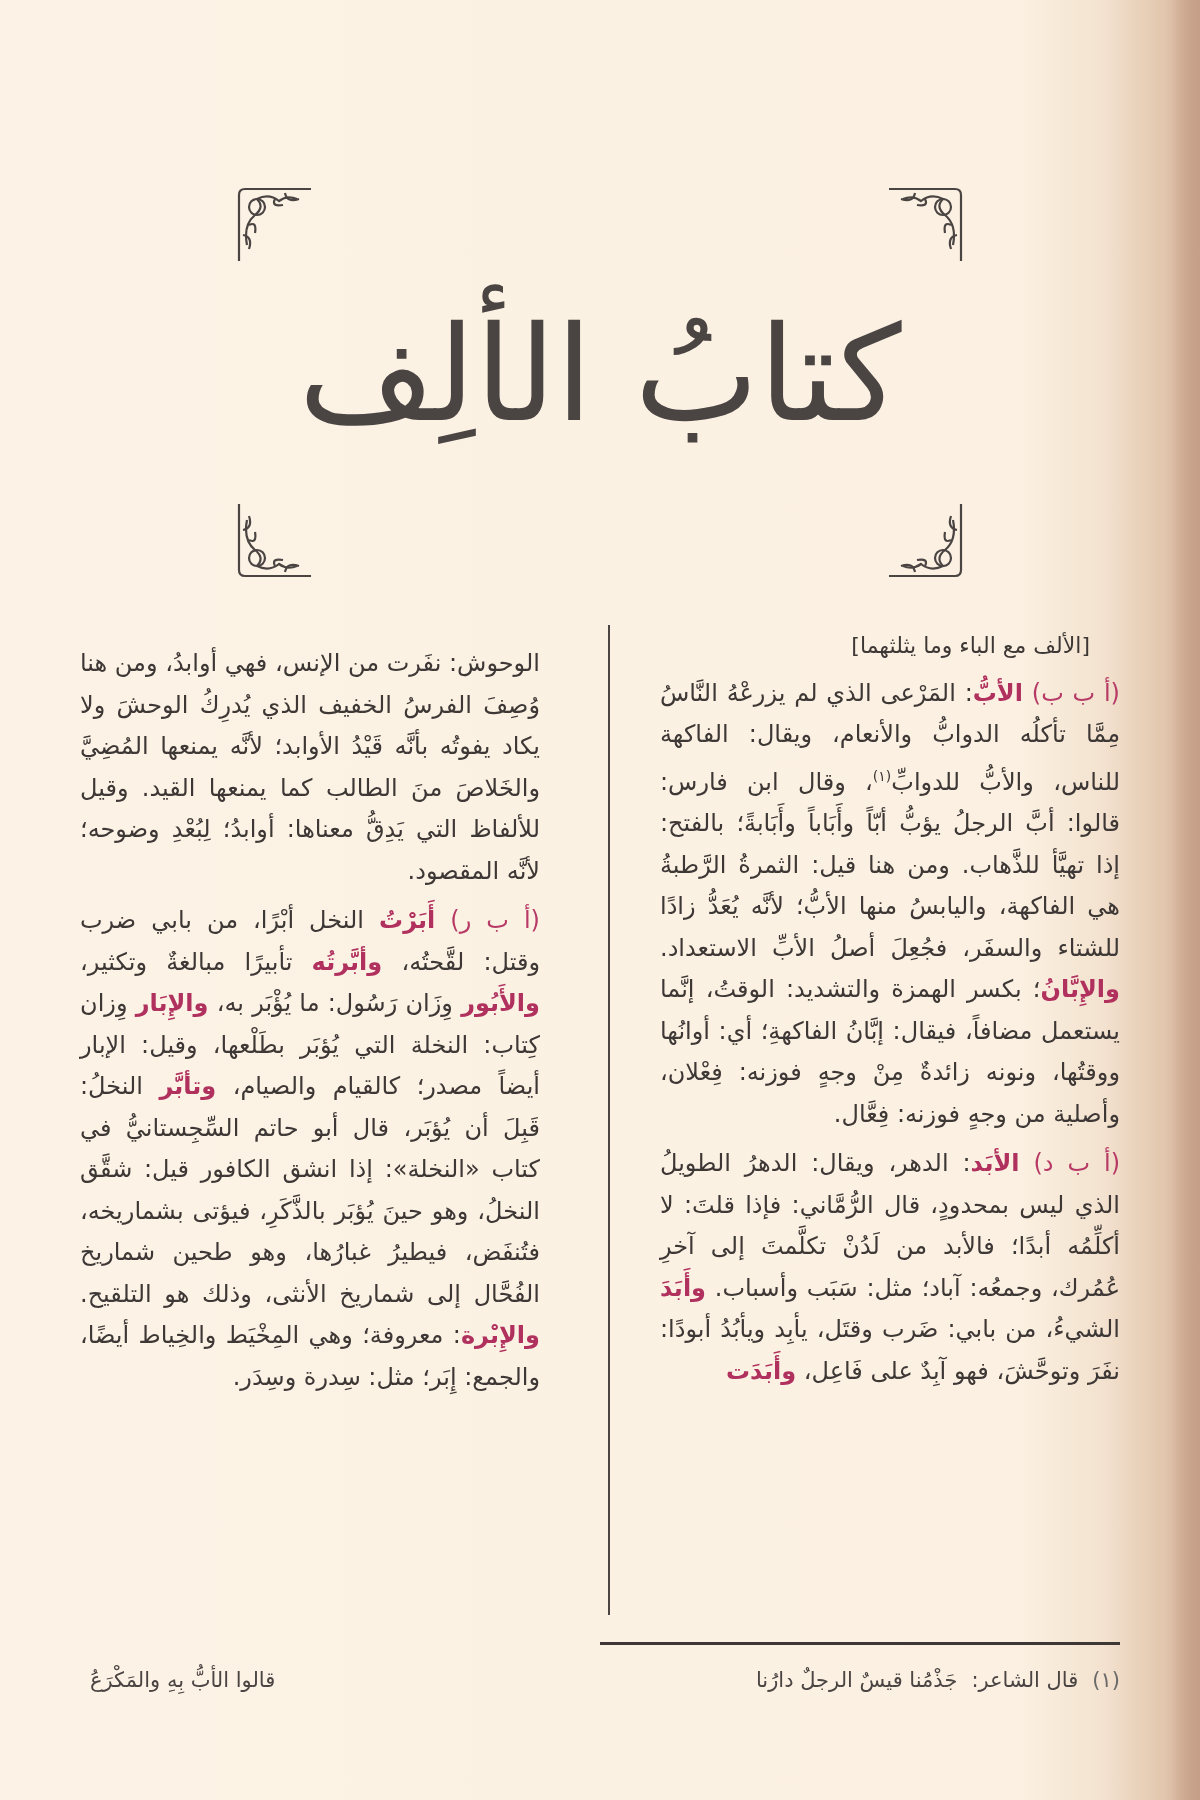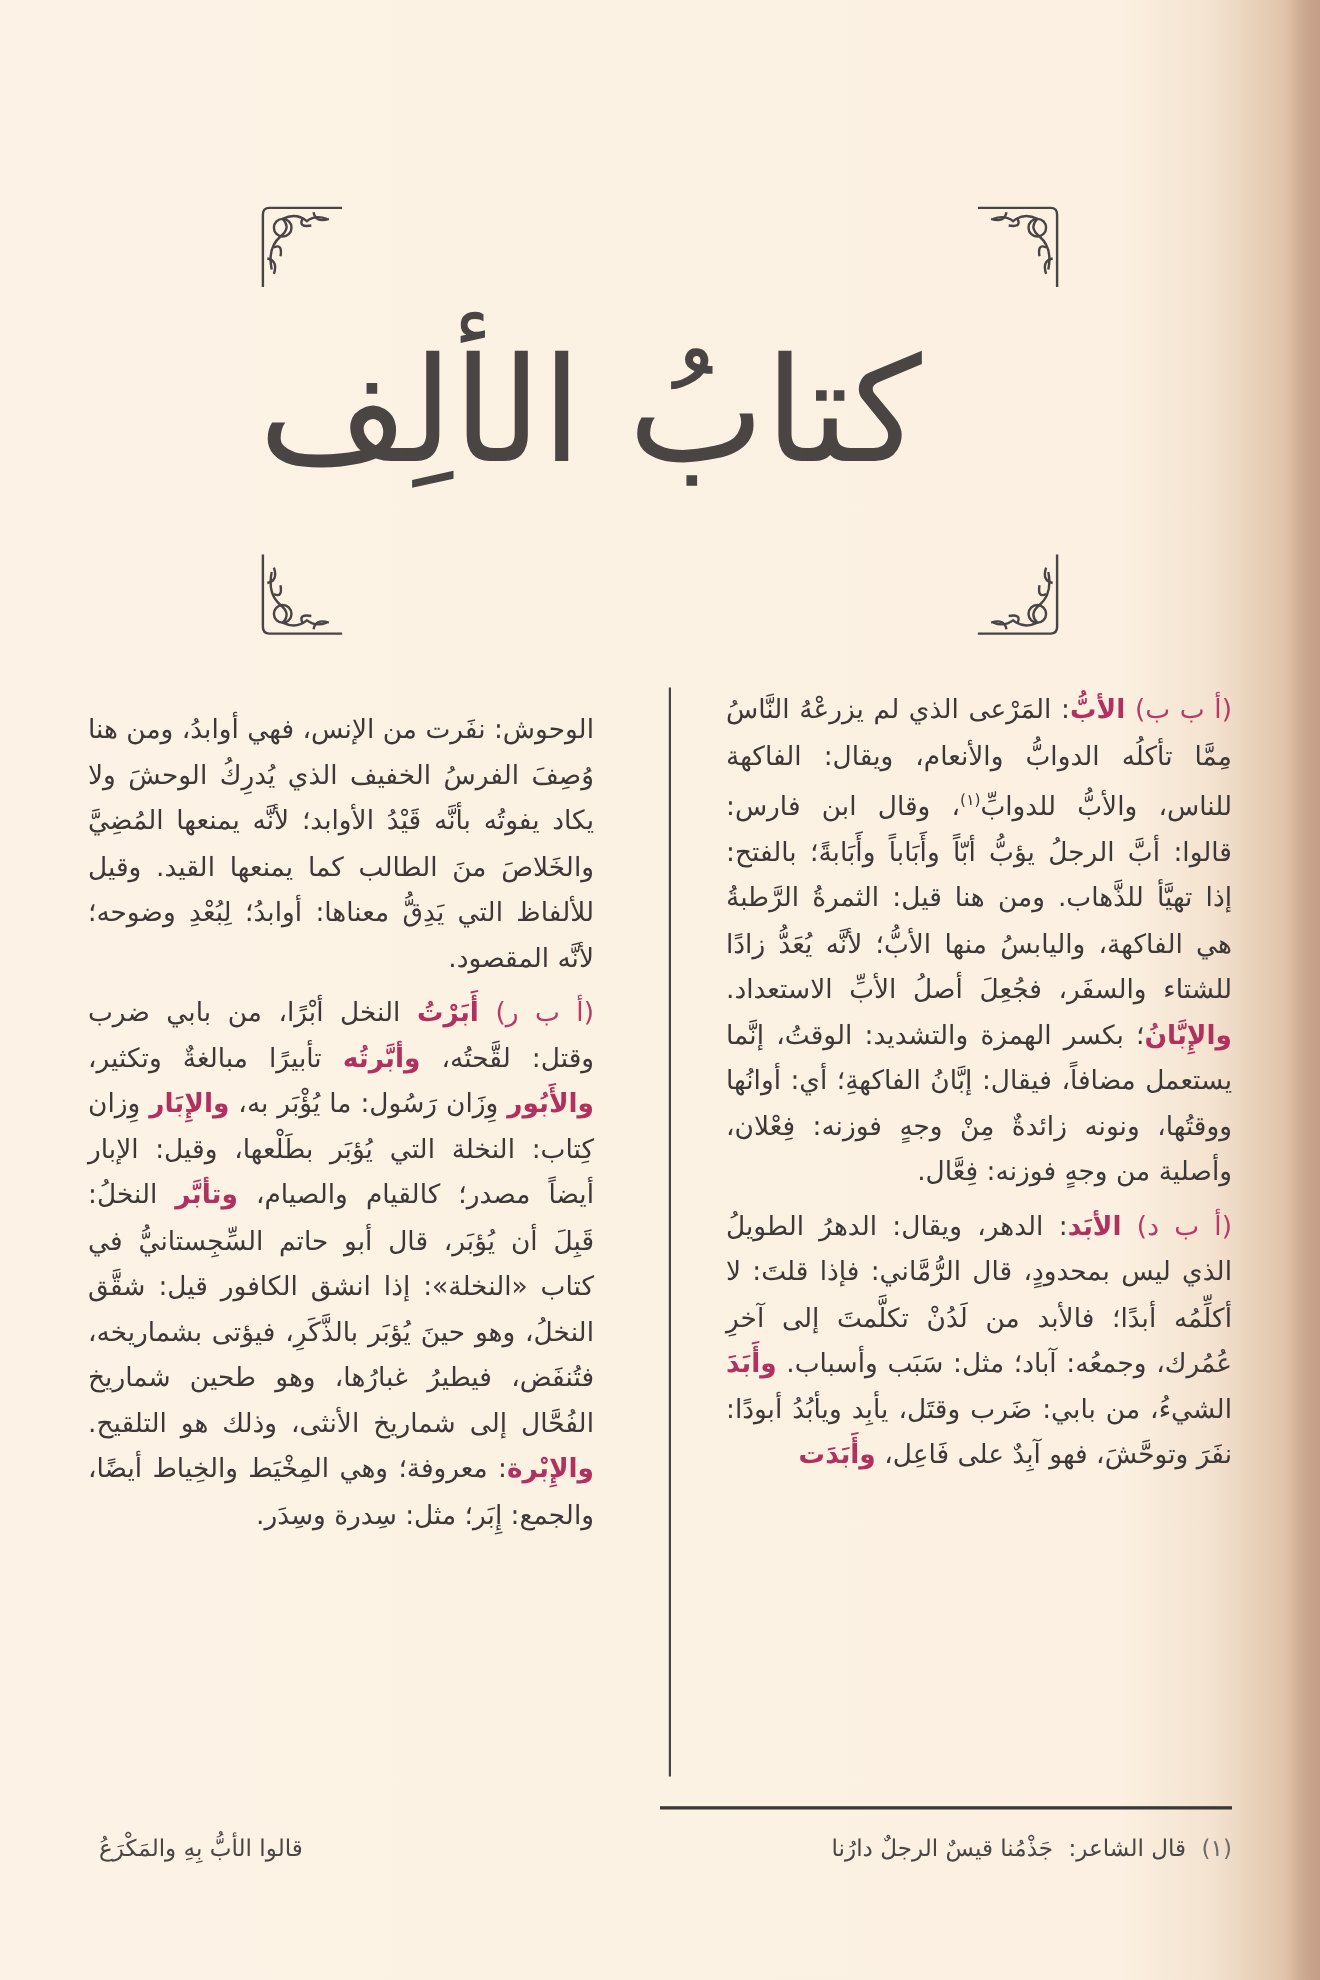--- a/index.html
+++ b/index.html
@@ -21,21 +21,21 @@
     position:absolute; left:235px; top:185px; width:730px; height:395px;
   }
   .corner { position:absolute; width:80px; height:80px; }
   .corner svg { width:80px; height:80px; display:block; }
   .c-tl { left:0; top:0; }
   .c-tr { right:0; top:0; transform:scaleX(-1); }
   .c-bl { left:0; bottom:0; transform:scaleY(-1); }
   .c-br { right:0; bottom:0; transform:scale(-1,-1); }
   .book-title {
     position:absolute; left:0; right:0; top:110px;
-    text-align:left; direction:rtl;
+    text-align:center; direction:rtl;
     font-family:"DejaVu Serif", serif;
     font-size:132px; color:#4a4443; line-height:1.2;
     letter-spacing:2px;
   }
   .columns {
     position:absolute; left:80px; top:625px; width:1045px; height:985px;
     direction:rtl;
   }
   .col {
     position:absolute; top:0; width:460px;
@@ -113,20 +113,21 @@
             <path d="M14 40 q8 -4 6 8 M40 14 q-4 8 8 6"></path>
             <path d="M8 50 q10 2 6 14 M50 8 q2 10 14 6"></path>
           </g>
         </svg>
     </div>
     <div class="book-title">كتابُ الألِف</div>
   </div>
 
   <div class="columns">
     <div class="col col-right">
+      <span class="section-header">[الألف مع الباء وما يثلثهما]</span>
 
       <span class="entry"><span class="root">(أ ب ب)</span> <span class="kw">الأبُّ</span><span>: المَرْعى الذي لم يزرعْهُ النَّاسُ مِمَّا تأكلُه الدوابُّ والأنعام، ويقال: الفاكهة للناس، والأبُّ للدوابِّ</span><span class="sup">(١)</span><span>، وقال ابن فارس: قالوا: أبَّ الرجلُ يؤبُّ أبّاً وأَبَاباً وأَبَابةً؛ بالفتح: إذا تهيَّأ للذَّهاب. ومن هنا قيل: الثمرةُ الرَّطبةُ هي الفاكهة، واليابسُ منها الأبُّ؛ لأنَّه يُعَدُّ زادًا للشتاء والسفَر، فجُعِلَ أصلُ الأبِّ الاستعداد.</span> <span class="kw">والإِبَّانُ</span><span>؛ بكسر الهمزة والتشديد: الوقتُ، إنَّما يستعمل مضافاً، فيقال: إبَّانُ الفاكهةِ؛ أي: أوانُها ووقتُها، ونونه زائدةٌ مِنْ وجهٍ فوزنه: فِعْلان، وأصلية من وجهٍ فوزنه: فِعَّال.</span></span>
 
       <span class="entry"><span class="root">(أ ب د)</span> <span class="kw">الأبَد</span><span>: الدهر، ويقال: الدهرُ الطويلُ الذي ليس بمحدودٍ، قال الرُّمَّاني: فإذا قلتَ: لا أكلِّمُه أبدًا؛ فالأبد من لَدُنْ تكلَّمتَ إلى آخرِ عُمُرك، وجمعُه: آباد؛ مثل: سَبَب وأسباب.</span> <span class="kw">وأَبَدَ</span><span> الشيءُ، من بابي: ضَرب وقتَل، يأبِد ويأبُدُ أبودًا: نفَرَ وتوحَّشَ، فهو آبِدٌ على فَاعِل، </span><span class="kw">وأَبَدَت</span></span>
     </div>
 
     <div class="col-rule"></div>
 
     <div class="col col-left">
       <span class="entry"><span>الوحوش: نفَرت من الإنس، فهي أوابدُ، ومن هنا وُصِفَ الفرسُ الخفيف الذي يُدرِكُ الوحشَ ولا يكاد يفوتُه بأنَّه قَيْدُ الأوابد؛ لأنَّه يمنعها المُضِيَّ والخَلاصَ منَ الطالب كما يمنعها القيد. وقيل للألفاظ التي يَدِقُّ معناها: أوابدُ؛ لِبُعْدِ وضوحه؛ لأنَّه المقصود.</span></span>

